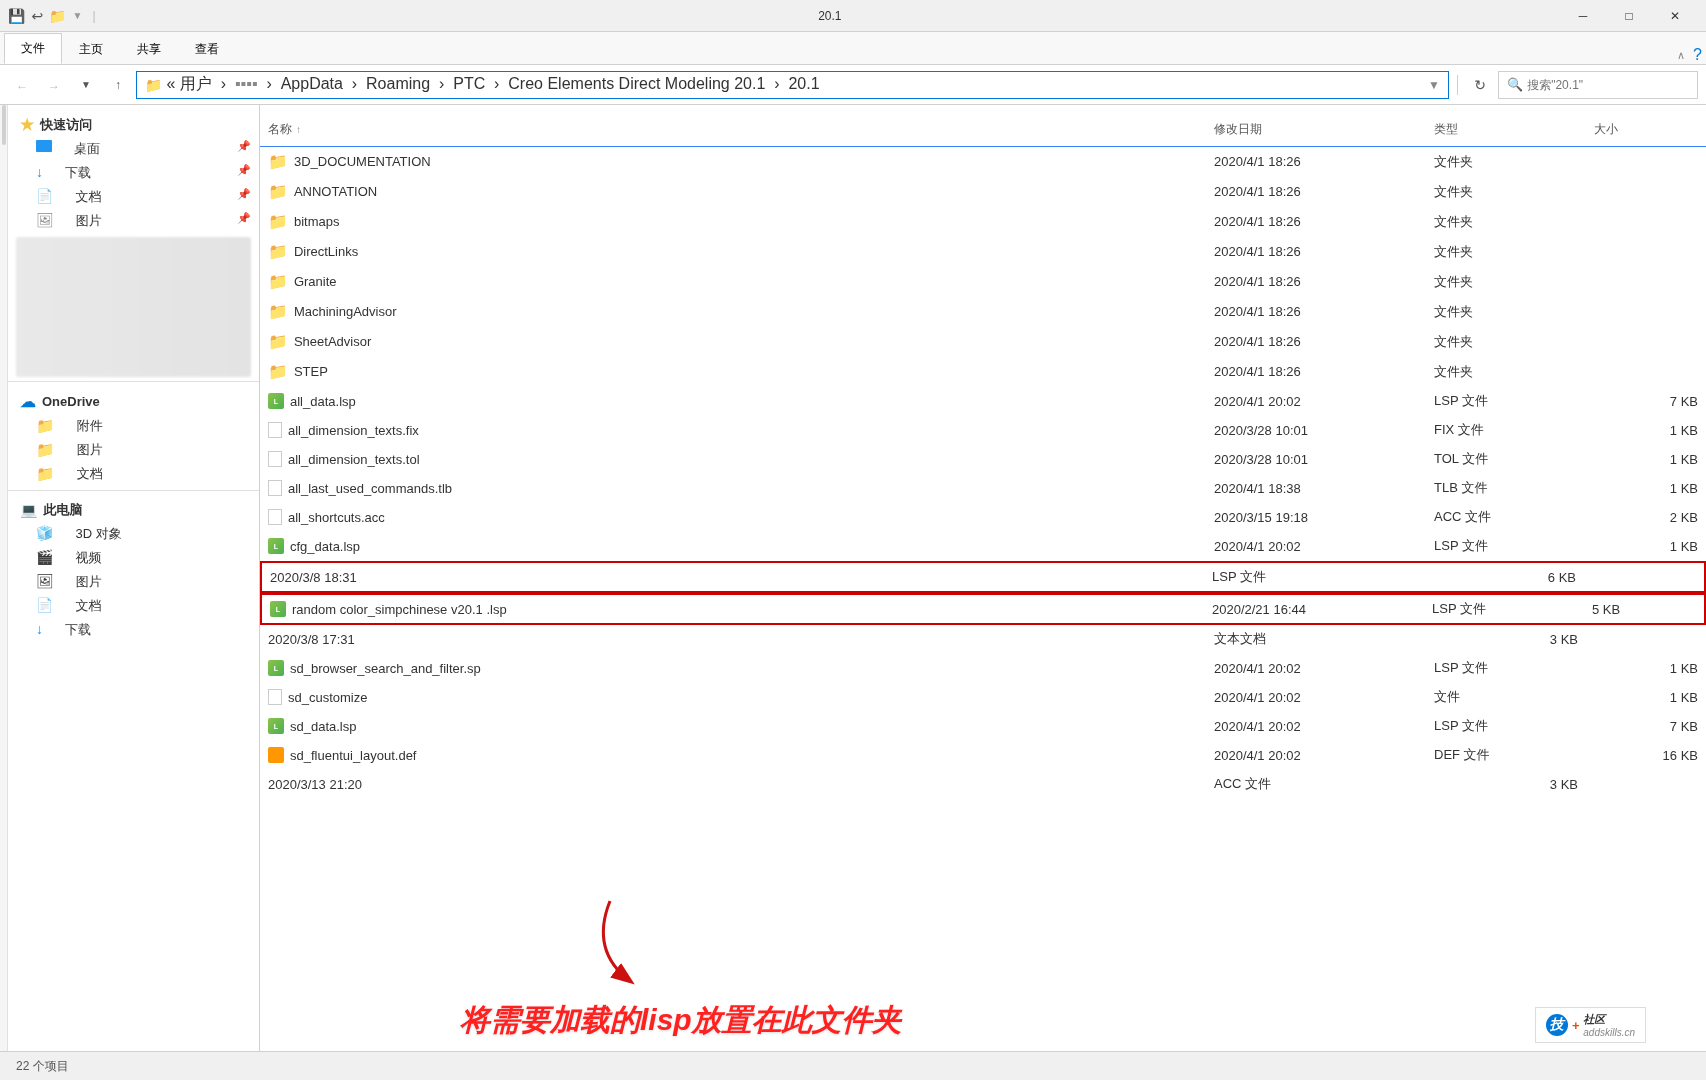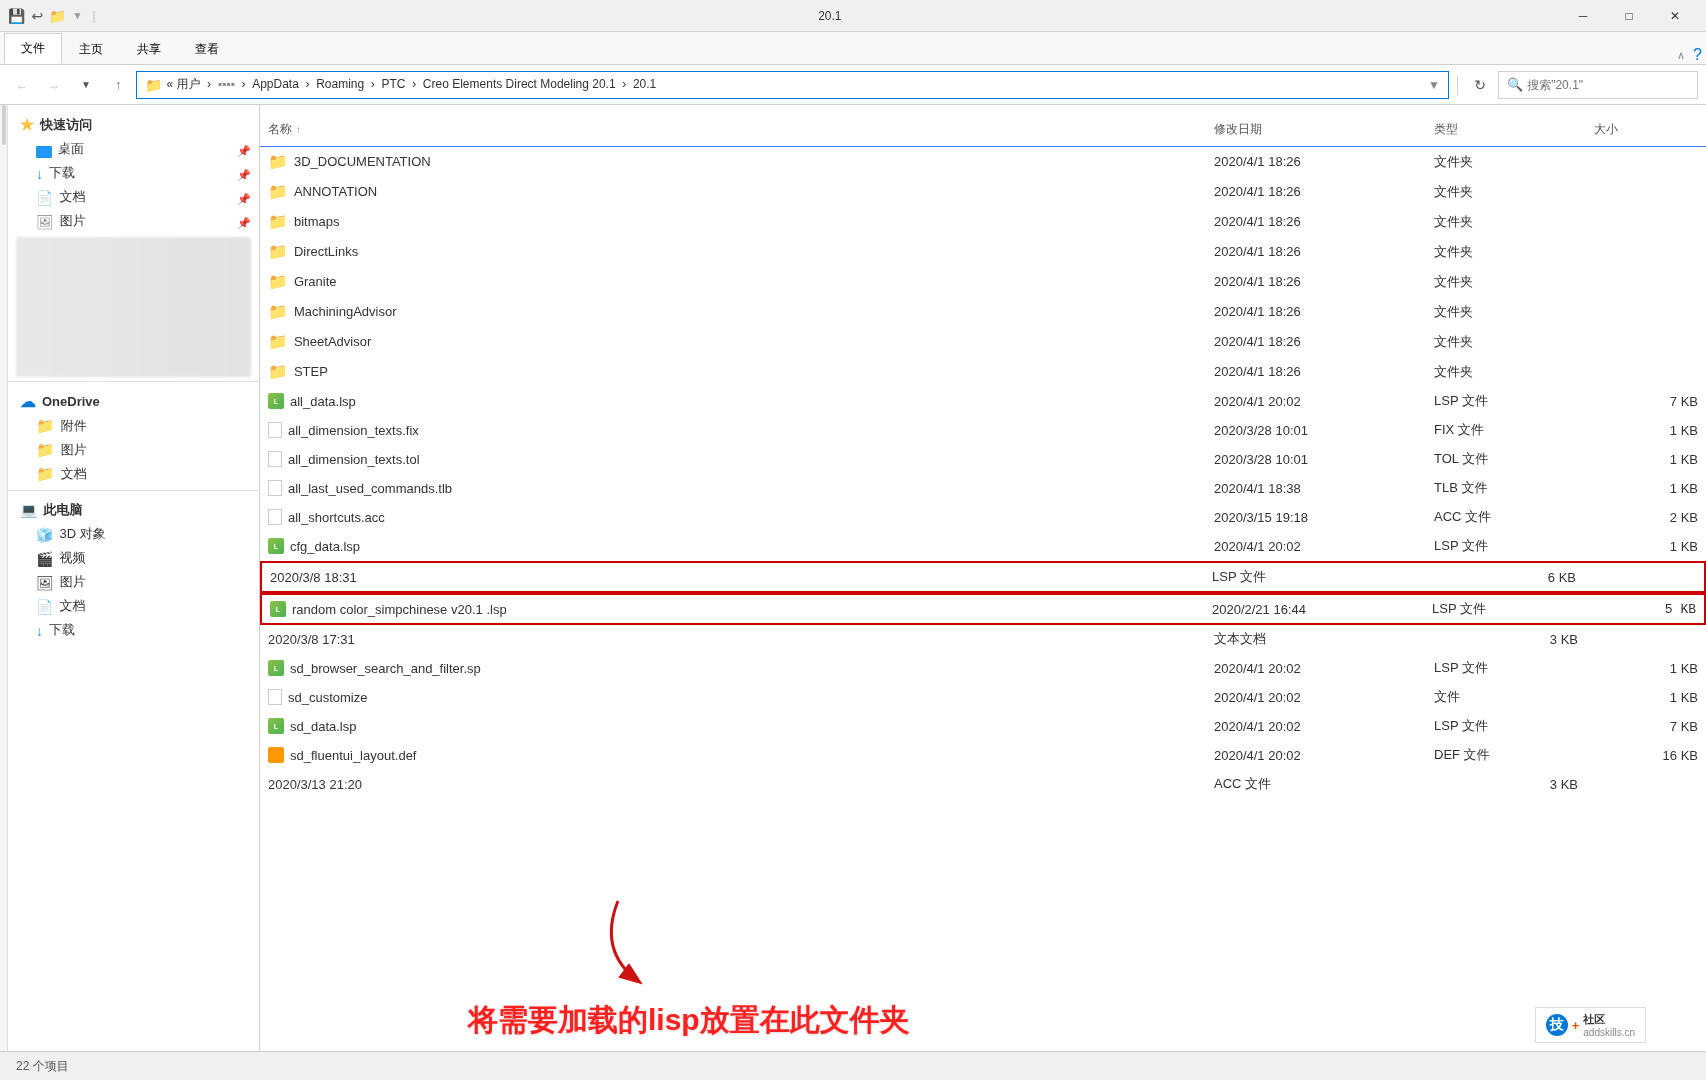--- a/index.html
+++ b/index.html
@@ -115,25 +115,25 @@
       overflow: hidden;
       display: flex;
     }
     .sidebar-content {
       flex: 1;
       overflow-y: auto;
       padding: 4px 0;
     }
     .sidebar-item {
       display: flex;
-      align-items: flex-end;
+      align-items: flex-start;
       padding: 3px 8px 3px 28px;
       font-size: 13px;
       color: #333;
-      gap: 6px;
+      gap: 22px;
       cursor: pointer;
       position: relative;
     }
     .sidebar-item .pin-icon {
       margin-left: auto;
       color: #0078d7;
       font-size: 11px;
     }
     .folder-icon { color: #dcb000; font-size: 15px; }
     .section-header {
@@ -263,21 +263,21 @@
 </div>
 
 <div class="address-bar">
   <div class="nav-btn disabled">←</div>
   <div class="nav-btn disabled">→</div>
   <div class="nav-btn" style="font-size:10px;">▼</div>
   <div class="nav-btn">↑</div>
 
   <div class="address-path">
     <span style="color:#dcb000;font-size:14px;">📁</span>
-    <span style="font-size:12px;color:#333;">
+    <span style="font-size:16px;color:#333;">
       « 用户 &nbsp;›&nbsp; <span style="color:#888;">▪▪▪▪</span> &nbsp;›&nbsp; AppData &nbsp;›&nbsp; Roaming &nbsp;›&nbsp; PTC &nbsp;›&nbsp; Creo Elements Direct Modeling 20.1 &nbsp;›&nbsp; 20.1
     </span>
     <span style="margin-left:auto;color:#888;font-size:12px;">▼</span>
   </div>
 
   <div class="address-separator"></div>
   <div class="refresh-btn">↻</div>
 
   <div class="search-box">
     <span class="search-icon">🔍</span>
@@ -615,21 +615,21 @@
     <div class="file-cell">
       <span style="display:inline-flex;width:16px;height:16px;background:linear-gradient(135deg,#8bc34a,#4caf50);border-radius:2px;align-items:center;justify-content:center;font-size:7px;color:white;font-weight:bold;flex-shrink:0;">L</span>
       <span>random color_simpchinese v20.1 .lsp</span>
     </div>
     <div class="file-cell">
       <span>2020/2/21 16:44</span>
     </div>
     <div class="file-cell">
       <span>LSP 文件</span>
     </div>
-    <div class="file-cell" style="justify-content:flex-end;font-family:Liberation Mono, monospace;">
+    <div class="file-cell" style="">
       <span>5 KB</span>
     </div>
   </div>
         <div class="file-row">
     <div class="file-cell">
       <span>2020/3/8 17:31</span>
     </div>
     <div class="file-cell">
       <span>文本文档</span>
     </div>
@@ -704,21 +704,21 @@
     <div class="file-cell">
       <span>ACC 文件</span>
     </div>
     <div class="file-cell" style="justify-content:flex-end;">
       <span>3 KB</span>
     </div>
   </div>
       </div>
   </div>
 
-  <div style="position:absolute;bottom:0;left:288px;right:0;height:180px;pointer-events:none;">
+  <div style="position:absolute;bottom:0;left:280px;right:0;height:180px;pointer-events:none;font-style:italic;">
 
     <svg style="position:absolute;bottom:60px;left:290px;width:120px;height:100px;">
       <defs>
         <marker id="arrowhead" markerWidth="8" markerHeight="6" refX="6" refY="3" orient="auto">
           <polygon points="0 0, 8 3, 0 6" fill="#cc1111"></polygon>
         </marker>
       </defs>
       <path d="M 40,10 Q 20,60 60,90" stroke="#cc1111" stroke-width="3" fill="none" marker-end="url(#arrowhead)"></path>
     </svg>
 

